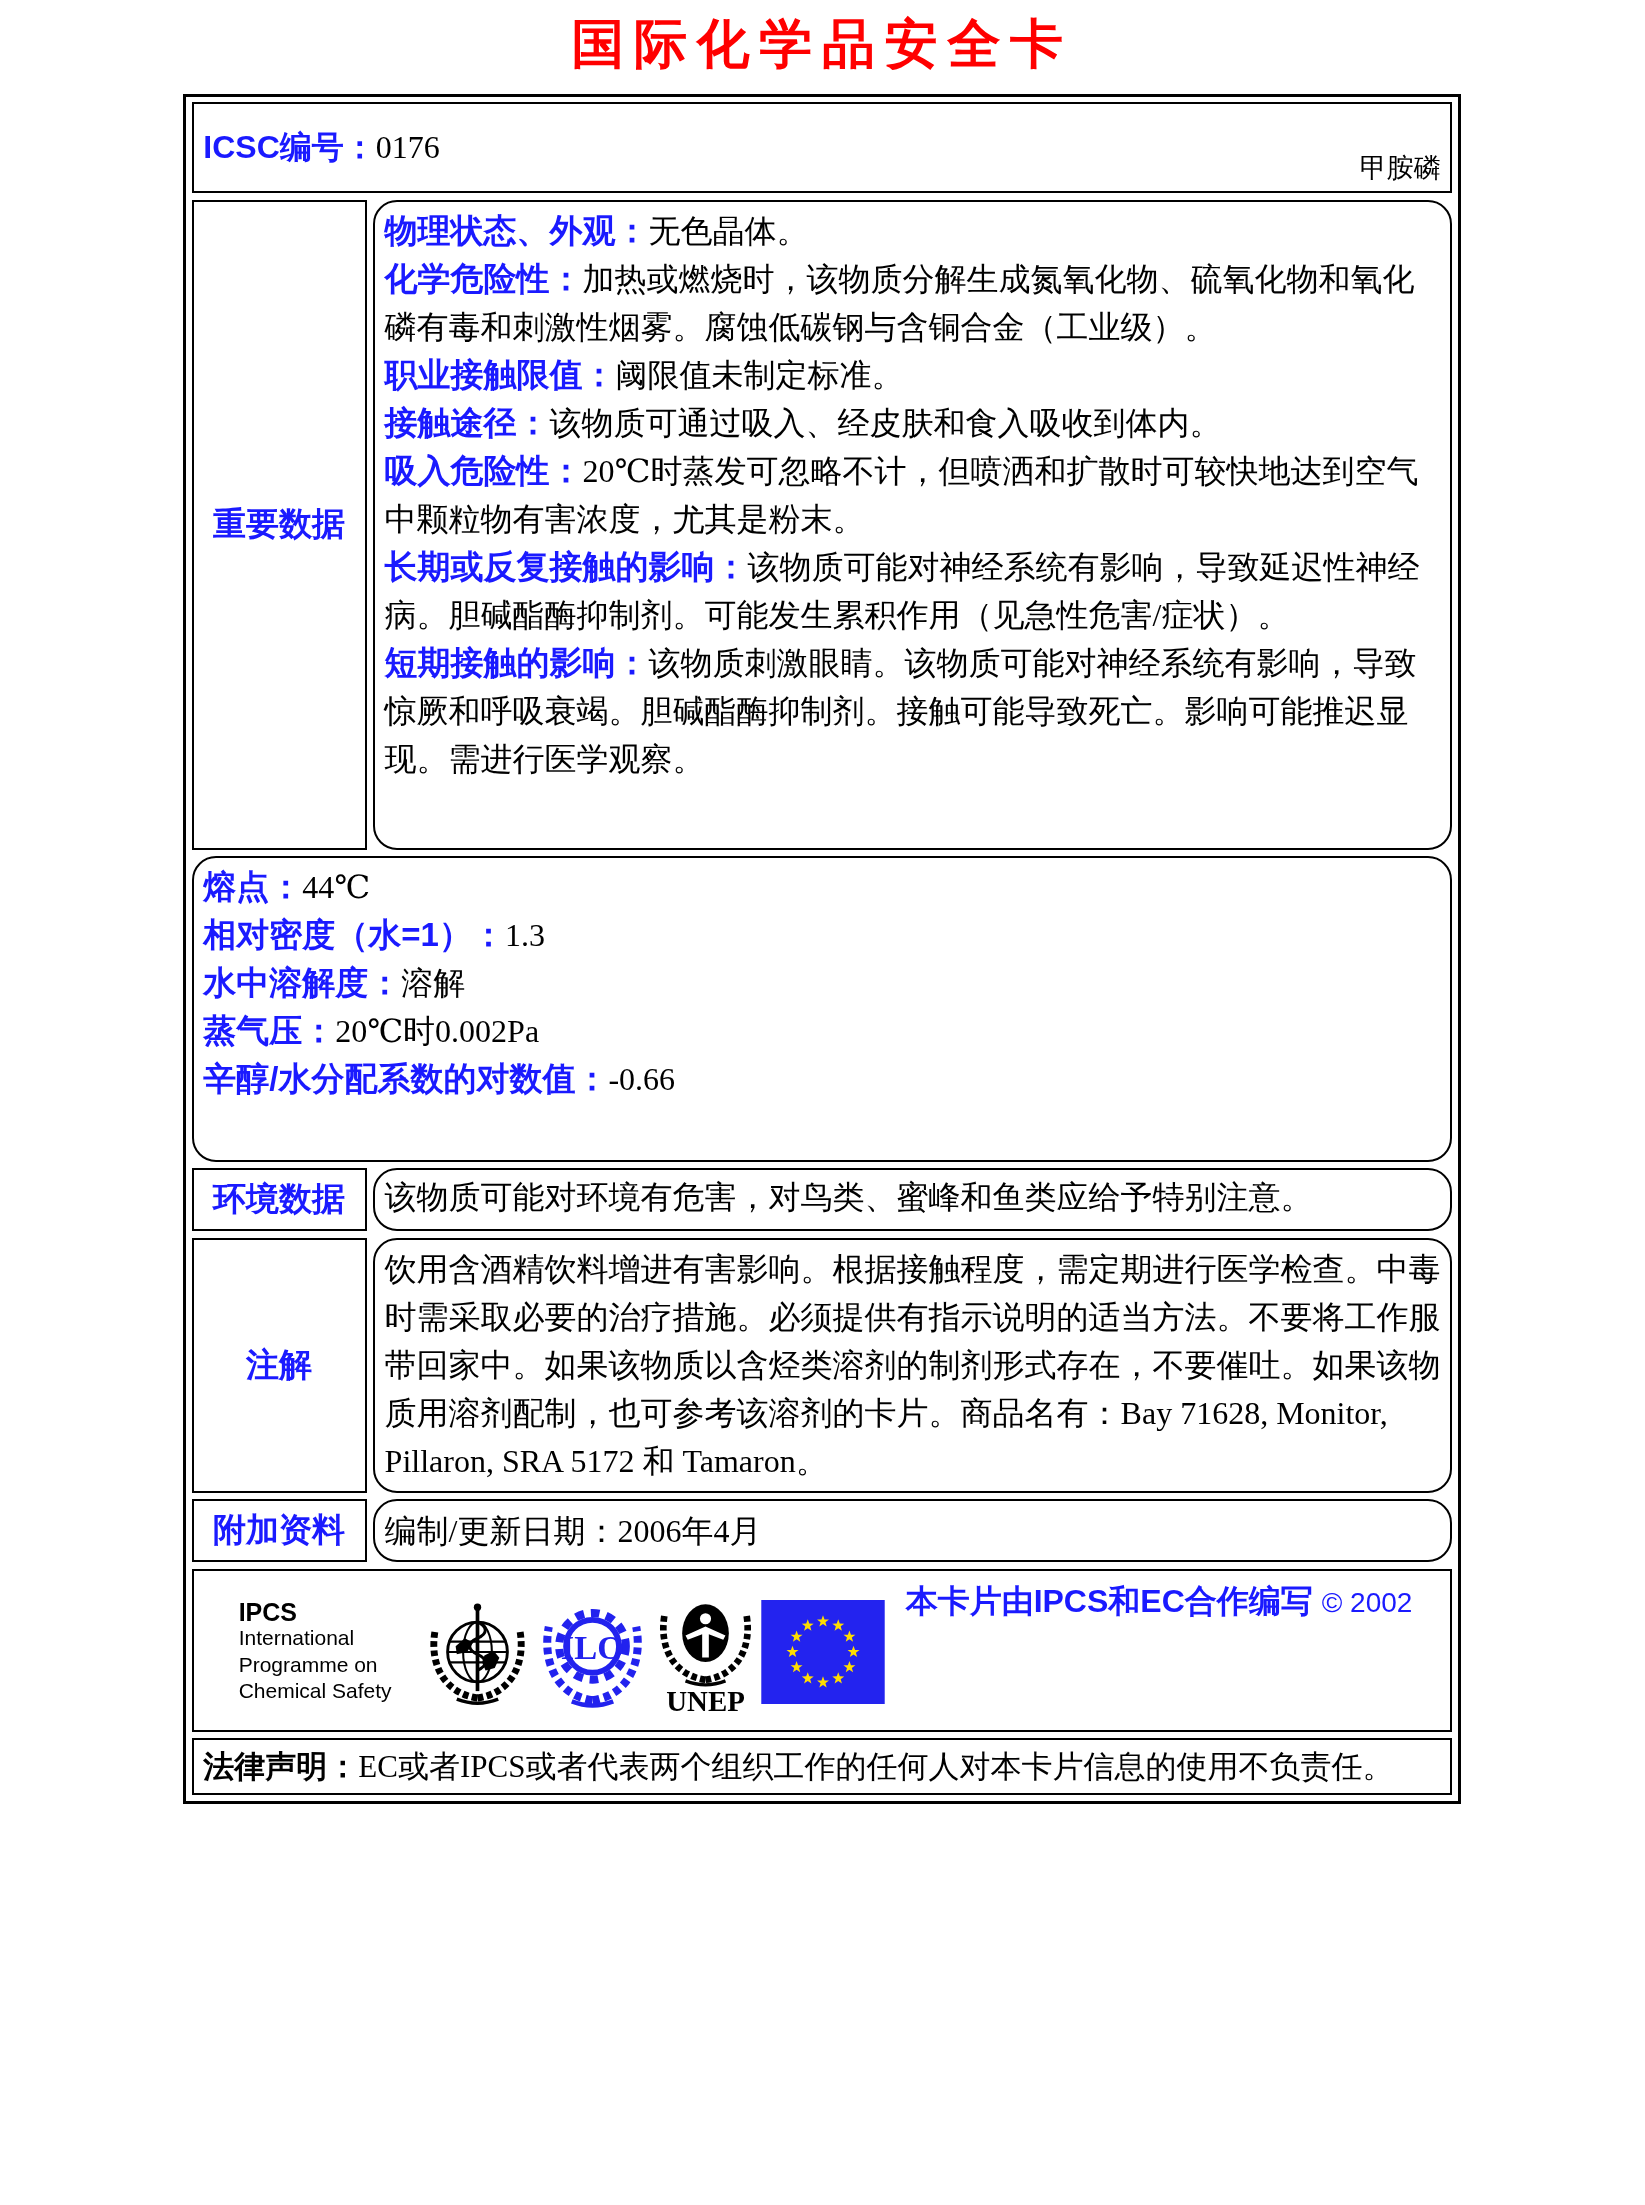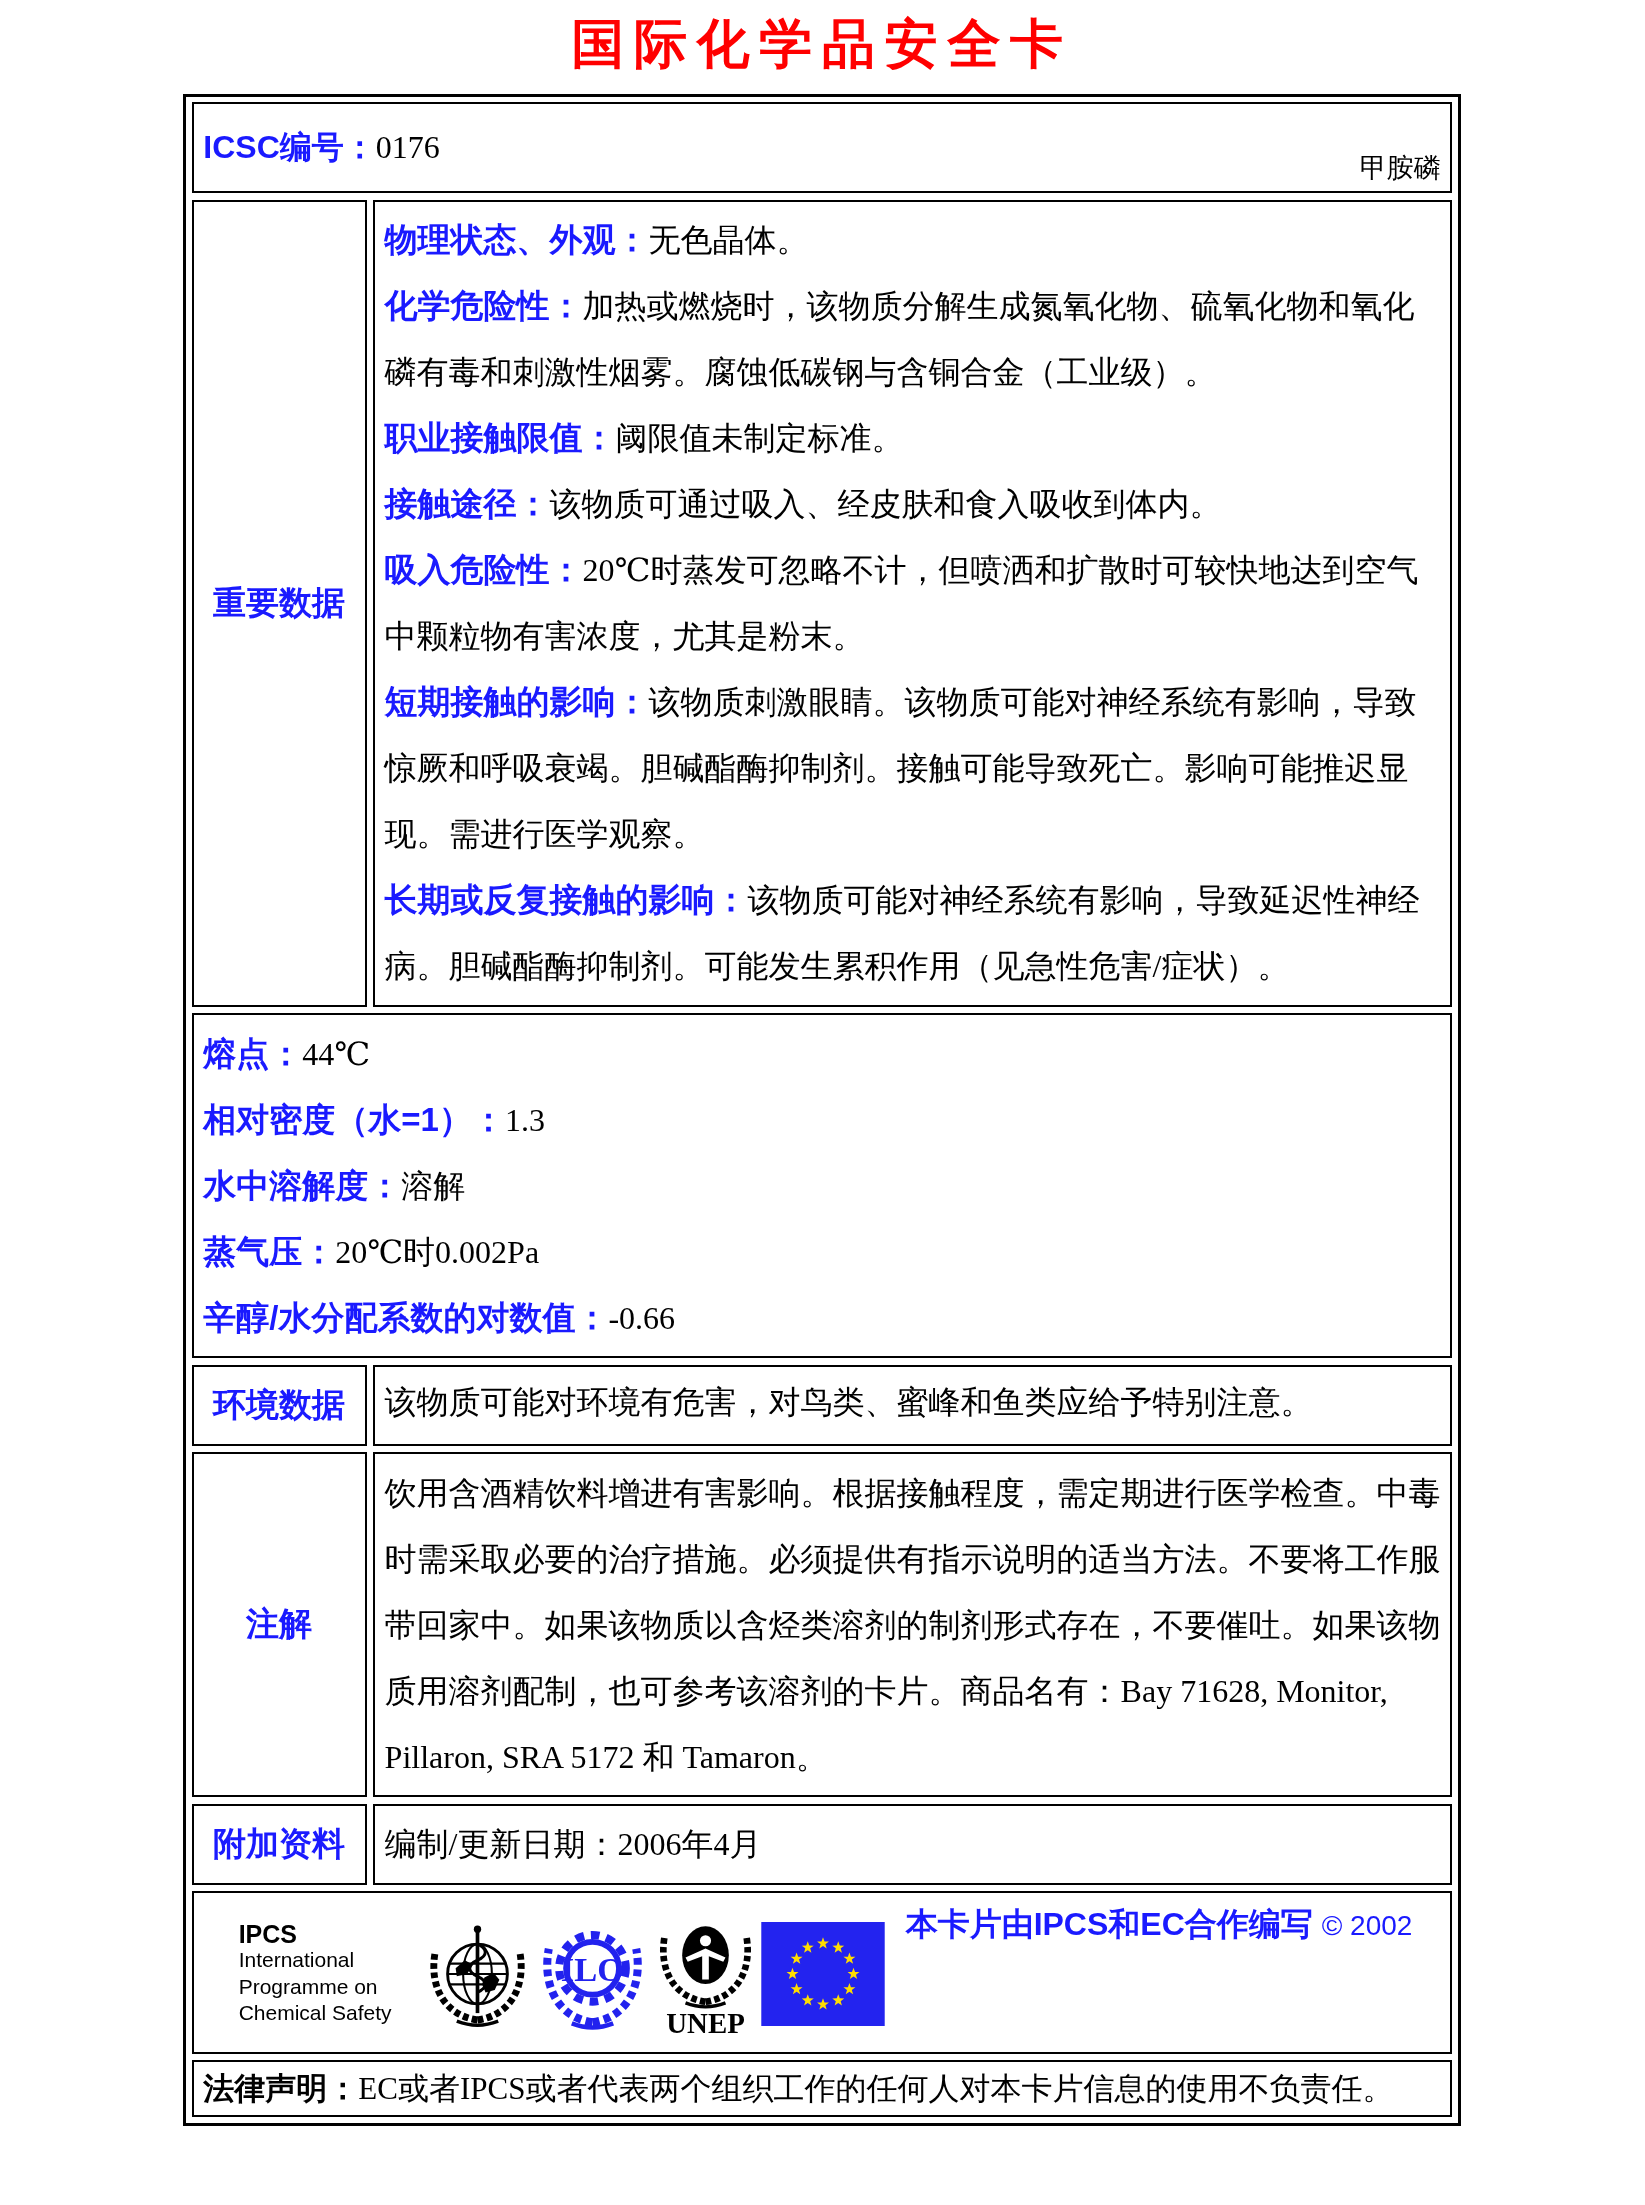--- a/index.html
+++ b/index.html
@@ -56,21 +56,21 @@
     font-family:"Liberation Sans","DejaVu Sans",sans-serif;
     font-weight:bold;
   }
   .row-label{
     color:#1a1aff;
     font-family:"Liberation Sans","DejaVu Sans",sans-serif;
     font-weight:bold;
     font-size:33px;
     line-height:1.3;
   }
-  .body-text{font-size:32px;line-height:66px;}
+  .body-text{font-size:32px;line-height:48px;border-radius:24px;}
 
   .header-cell{
     display:flex;
     justify-content:space-between;
     align-items:center;
     min-height:43px;
     font-size:32px;
   }
   .chem-name{font-size:27px;margin-top:40px;}
 
@@ -143,22 +143,22 @@
     <div class="row">
       <div class="cell label-cell">
         <span class="row-label">重要数据</span>
       </div>
       <div class="cell content-cell important-cell body-text">
         <div class="kv"><span class="k blue-key">物理状态、外观：</span><span class="v">无色晶体。</span></div>
         <div class="kv"><span class="k blue-key">化学危险性：</span><span class="v">加热或燃烧时，该物质分解生成氮氧化物、硫氧化物和氧化磷有毒和刺激性烟雾。腐蚀低碳钢与含铜合金（工业级）。</span></div>
         <div class="kv"><span class="k blue-key">职业接触限值：</span><span class="v">阈限值未制定标准。</span></div>
         <div class="kv"><span class="k blue-key">接触途径：</span><span class="v">该物质可通过吸入、经皮肤和食入吸收到体内。</span></div>
         <div class="kv"><span class="k blue-key">吸入危险性：</span><span class="v">20℃时蒸发可忽略不计，但喷洒和扩散时可较快地达到空气中颗粒物有害浓度，尤其是粉末。</span></div>
+        <div class="kv"><span class="k blue-key">长期或反复接触的影响：</span><span class="v">该物质可能对神经系统有影响，导致延迟性神经病。胆碱酯酶抑制剂。可能发生累积作用（见急性危害/症状）。</span></div>
         <div class="kv"><span class="k blue-key">短期接触的影响：</span><span class="v">该物质刺激眼睛。该物质可能对神经系统有影响，导致惊厥和呼吸衰竭。胆碱酯酶抑制剂。接触可能导致死亡。影响可能推迟显现。需进行医学观察。</span></div>
-        <div class="kv"><span class="k blue-key">长期或反复接触的影响：</span><span class="v">该物质可能对神经系统有影响，导致延迟性神经病。胆碱酯酶抑制剂。可能发生累积作用（见急性危害/症状）。</span></div>
       </div>
     </div>
 
     <div class="row">
       <div class="cell content-cell physical-cell body-text">
         <div class="kv"><span class="k blue-key">熔点：</span><span class="v">44℃</span></div>
         <div class="kv"><span class="k blue-key">相对密度（水=1）：</span><span class="v">1.3</span></div>
         <div class="kv"><span class="k blue-key">水中溶解度：</span><span class="v">溶解</span></div>
         <div class="kv"><span class="k blue-key">蒸气压：</span><span class="v">20℃时0.002Pa</span></div>
         <div class="kv"><span class="k blue-key">辛醇/水分配系数的对数值：</span><span class="v">-0.66</span></div>

